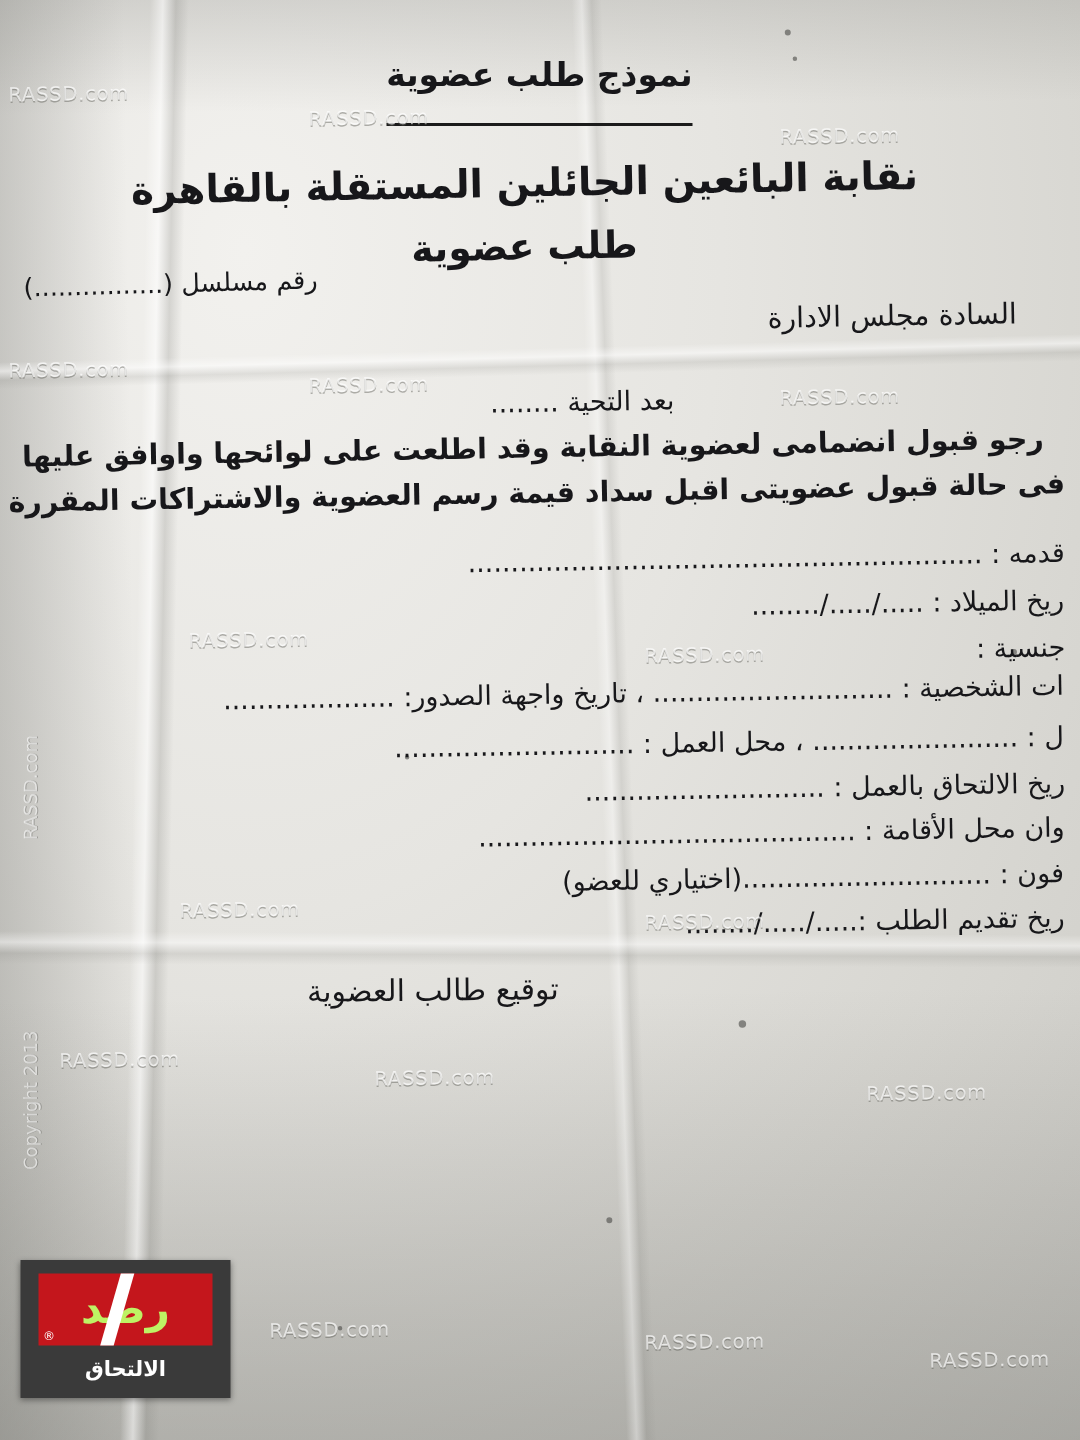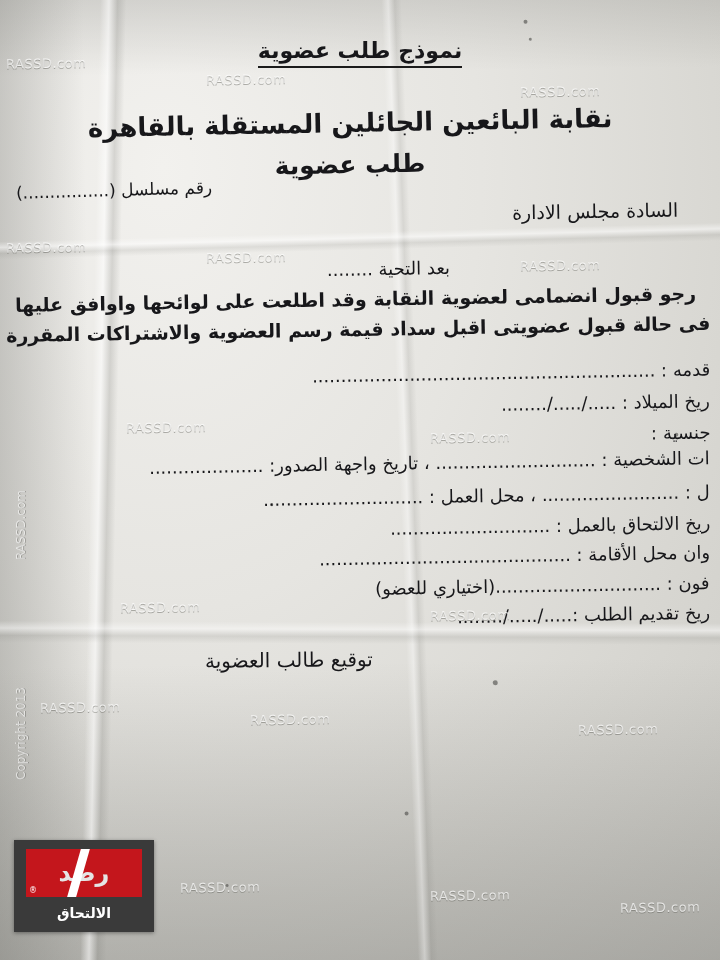--- a/index.html
+++ b/index.html
@@ -82,21 +82,21 @@
   }
   .form-title {
     top: 38px; left: 0; width: 720px;
     text-align: center;
     font-size: 22px;
     font-weight: bold;
     letter-spacing: 1px;
   }
   .form-title span {
     border-bottom: 2px solid #1b1b1b;
-    padding-bottom: 3px;
+    padding-bottom: 19px;
   }
   .org {
     top: 108px; left: 0; width: 700px;
     text-align: center;
     font-size: 26px;
     font-weight: bold;
     transform: rotate(-1.1deg);
   }
   .sub {
     top: 150px; left: 0; width: 700px;
@@ -191,22 +191,22 @@
     margin-top: 9px;
     width: 116px;
     height: 48px;
     background: #c4161c;
     display: flex;
     align-items: center;
     justify-content: center;
     position: relative;
   }
   .logo-mark .glyph {
-    color: #e5e5e5;
-    font-size: 24px;
+    color: #bef264;
+    font-size: 28px;
     font-weight: bold;
     font-family: "DejaVu Sans", sans-serif;
     letter-spacing: 2px;
     line-height: 1;
   }
   .logo-mark .slash {
     position: absolute;
     top: 0; left: 48px;
     width: 9px; height: 48px;
     background: #fff;

